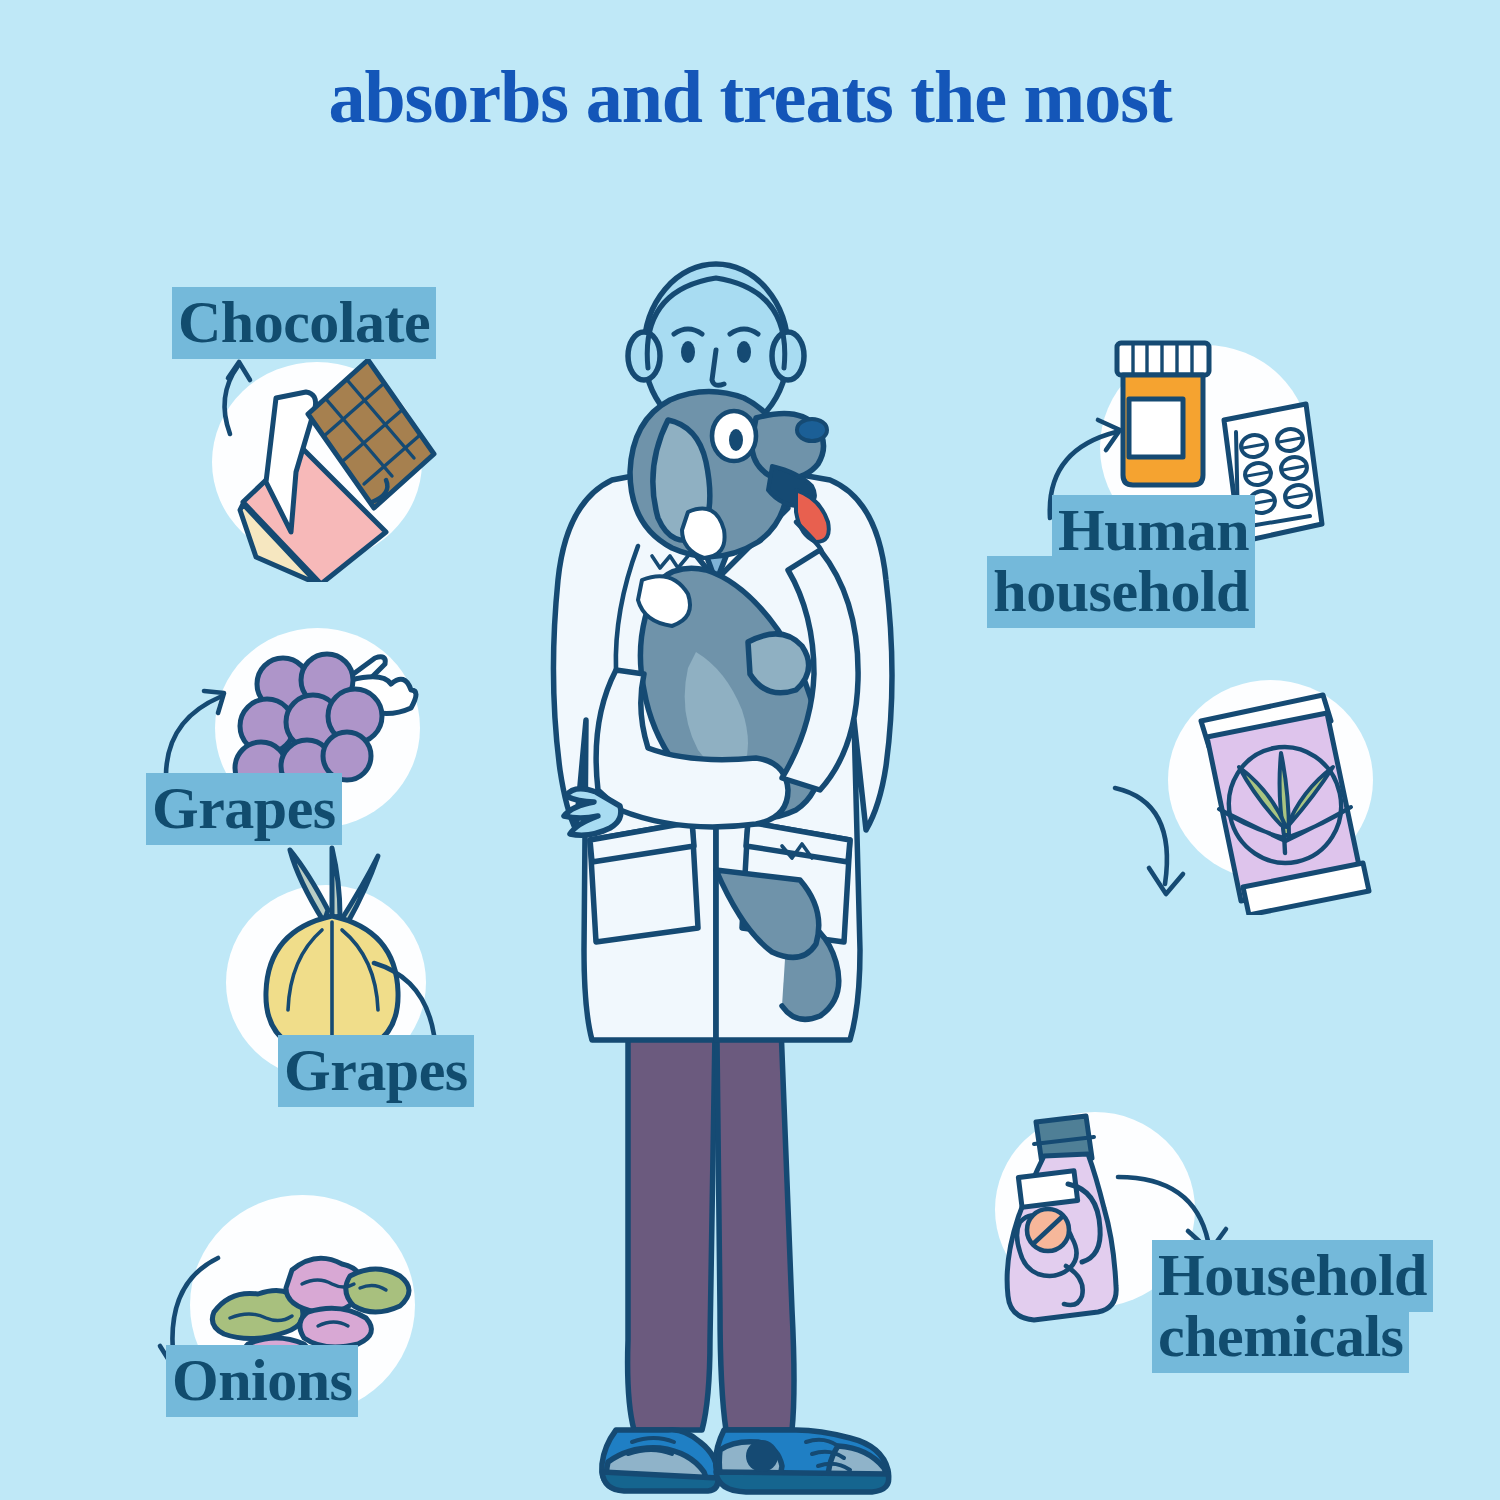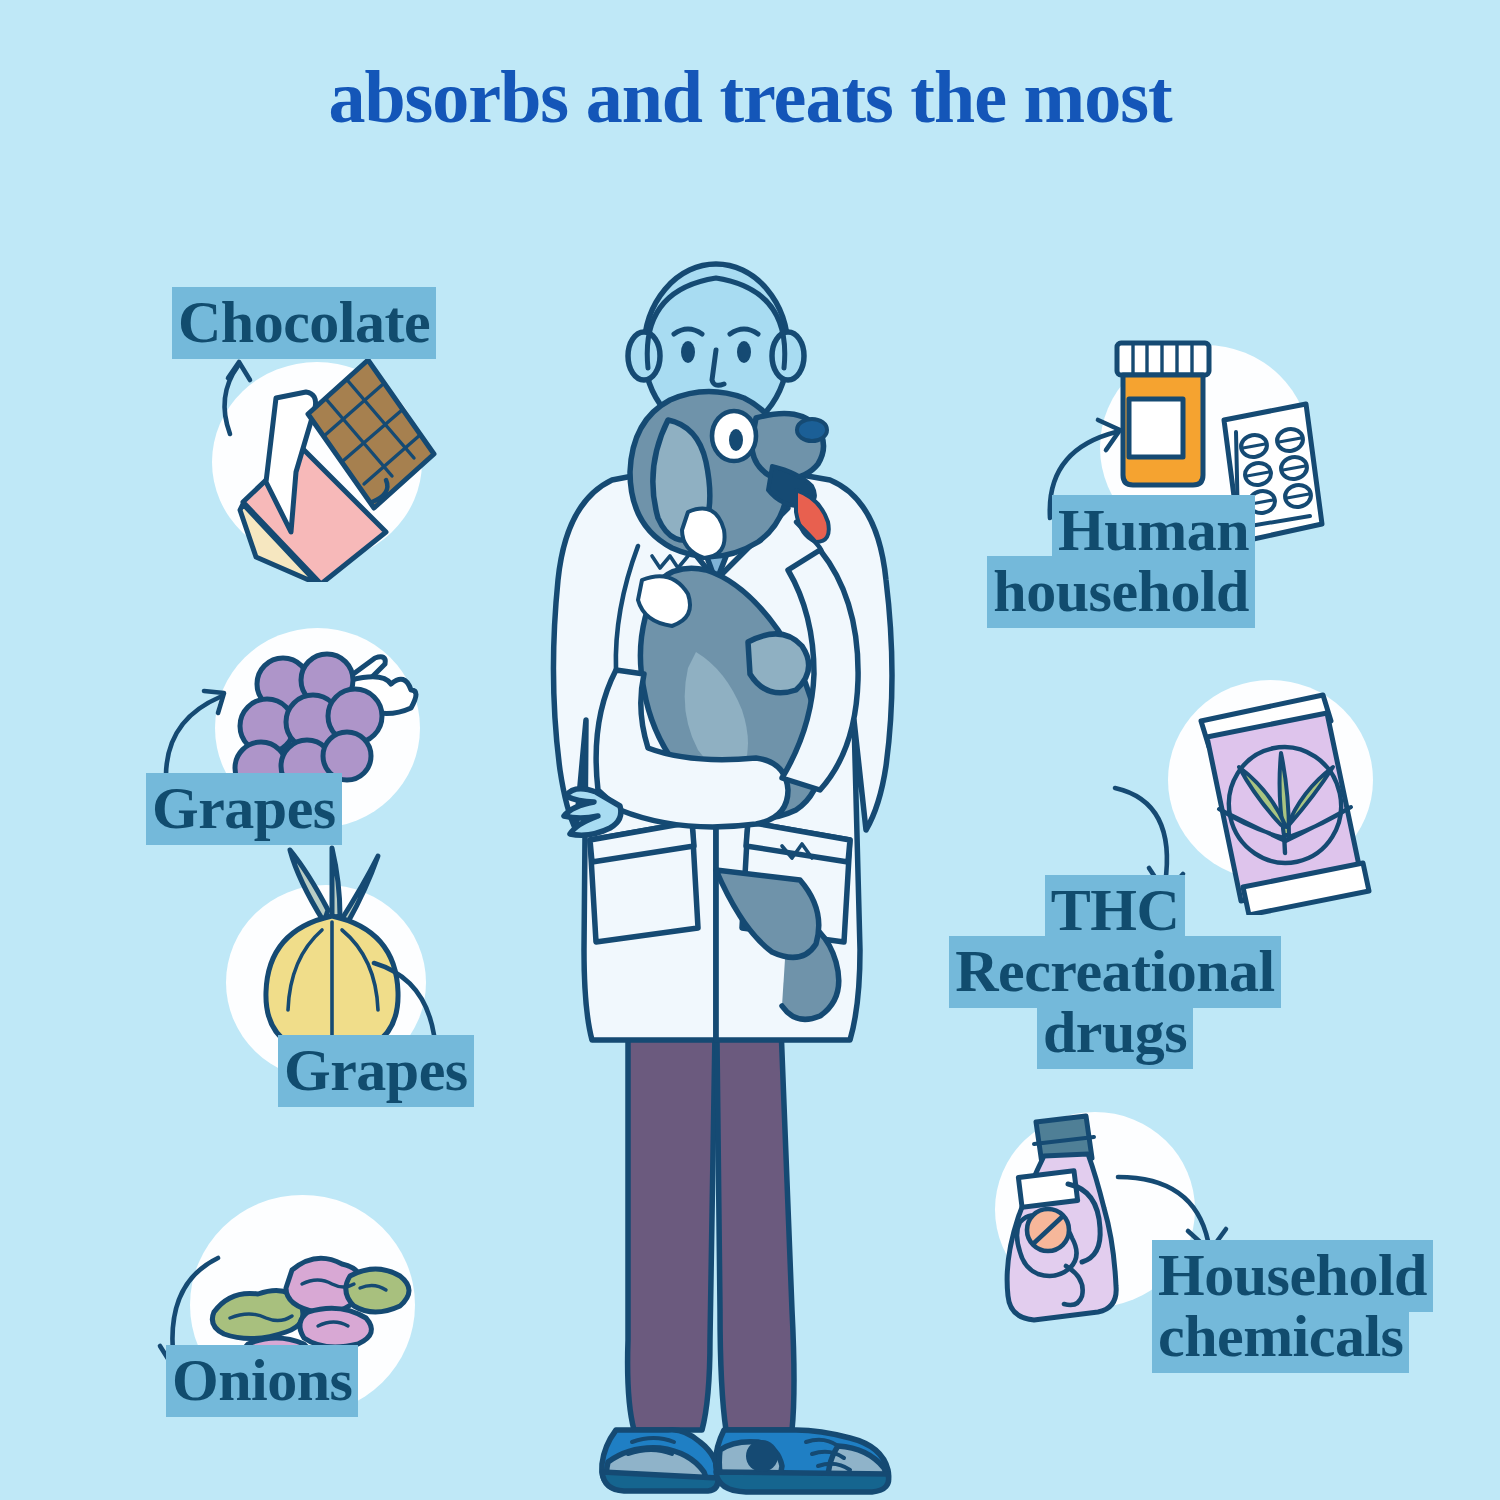--- a/index.html
+++ b/index.html
@@ -285,25 +285,20 @@
     </g>
   </svg>
 
   <svg class="arrow" style="left:1105px; top:780px;" width="110" height="130" viewBox="0 0 110 130">
     <g fill="none" stroke="#154a73" stroke-width="4.6" stroke-linecap="round">
       <path d="M10 8 Q72 22 60 104"></path>
       <path d="M44 88 L61 114 L78 94" stroke-linejoin="round"></path>
     </g>
   </svg>
 
-  <div class="label center" style="left:935px; top:880px; width:360px;">
-    <span class="ln"><span>THC</span></span>
-    <span class="ln"><span>Recreational</span></span>
-    <span class="ln"><span>drugs</span></span>
-  </div>
 
   <div class="disc" style="left:995px; top:1112px; width:200px; height:195px;"></div>
 
   <svg class="ill" style="left:990px; top:1110px;" width="180" height="230" viewBox="0 0 180 230">
     <g stroke="#154a73" stroke-width="5" stroke-linejoin="round" stroke-linecap="round">
 
       <path d="M46 12 L96 6 L102 48 L52 54 Z" fill="#4f7f96"></path>
       <path d="M44 34 L104 27" stroke-width="4" fill="none"></path>
 
       <path d="M54 46 Q40 74 28 108 Q14 150 18 186 Q20 208 44 210 L108 202 Q128 198 126 176 Q124 132 114 98 Q106 66 98 44 Z" fill="#e2cdee"></path>

